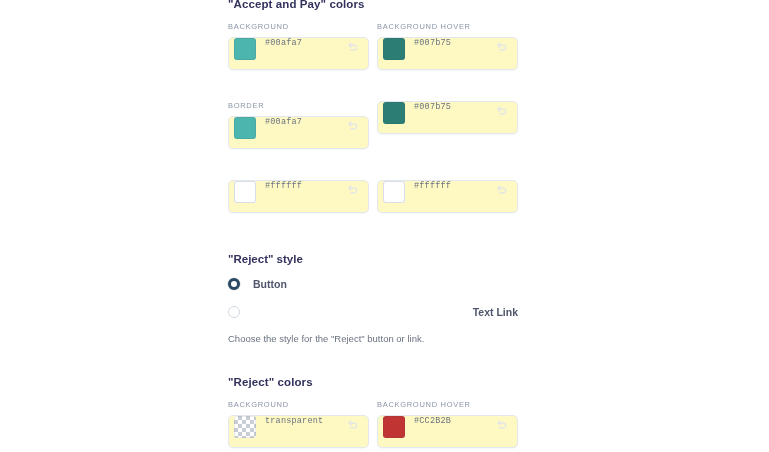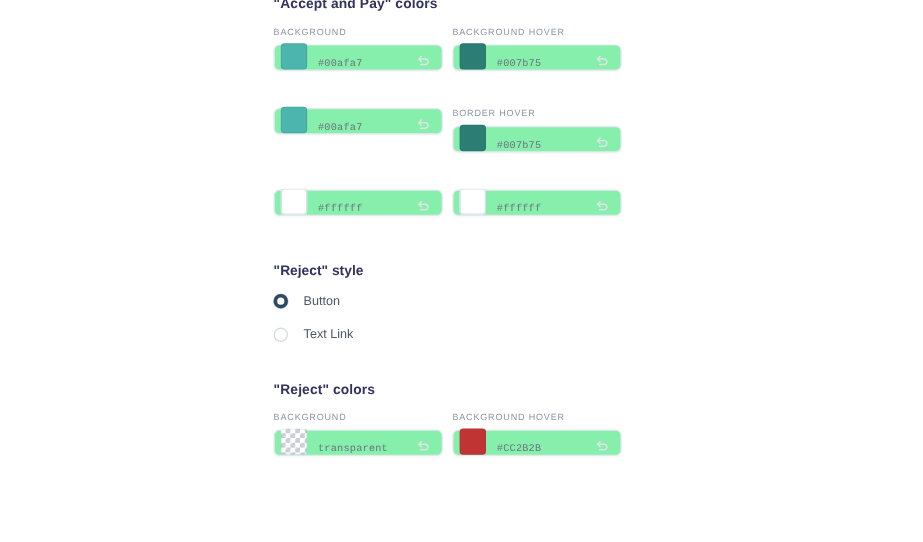--- a/index.html
+++ b/index.html
@@ -57,26 +57,26 @@
     color: #8a95a5;
     text-transform: uppercase;
     line-height: 10px;
     margin-bottom: 5px;
     white-space: nowrap;
   }
 
   .color-input {
     position: relative;
     box-sizing: border-box;
-    height: 22px;
+    height: 33px;
     border: 1px solid #e3e8ee;
     border-radius: 5px;
-    background: #86efac;
+    background: #fef9c3;
     display: flex;
-    align-items: flex-end;
+    align-items: flex-start;
     padding: 0 5px;
     box-shadow: 0 1px 1px rgba(60,66,87,0.04);
   }
 
   .swatch {
     width: 22px;
     height: 22px;
     border-radius: 3px;
     flex: 0 0 22px;
     box-shadow: inset 0 0 0 1px rgba(60,66,87,0.10);
@@ -124,22 +124,23 @@
     color: #32325d;
     line-height: 16px;
     margin-bottom: 7px;
     white-space: nowrap;
   }
   .radio-row {
     display: flex;
     align-items: center;
     height: 20px;
     margin-bottom: 0;
-  }
-  .radio-row + .radio-row { margin-top: 0px; }
+    font-weight: bold;
+  }
+  .radio-row + .radio-row { margin-top: 0px; justify-content: space-between; }
   .radio {
     box-sizing: border-box;
     width: 12px;
     height: 12px;
     border-radius: 50%;
     flex: 0 0 12px;
     border: 1px solid #d4dae3;
     background: #ffffff;
   }
   .radio.checked {
@@ -200,33 +201,33 @@
               </svg>
             </div>
           </div>
         </div>
       </div>
 
       <div class="row-gap-1"></div>
 
       <div class="field-grid">
         <div class="field-col">
+          <div class="field-label">BORDER</div>
           <div class="color-input">
             <div class="swatch" style="background:#4cb5ae"></div>
             <div class="value">#00afa7</div>
             <div class="reset-btn">
               <svg width="14" height="14" viewBox="0 0 14 14" fill="none">
                 <path d="M3.2 6.2h5.3a2.3 2.3 0 1 1 0 4.6H4.6" stroke="#e0e4ea" stroke-width="1.2" stroke-linecap="round" stroke-linejoin="round"></path>
                 <path d="M5.1 4.1 3.1 6.2l2 2.1" stroke="#e0e4ea" stroke-width="1.2" stroke-linecap="round" stroke-linejoin="round"></path>
               </svg>
             </div>
           </div>
         </div>
         <div class="field-col">
-          <div class="field-label">BORDER HOVER</div>
           <div class="color-input">
             <div class="swatch" style="background:#2c7d74"></div>
             <div class="value">#007b75</div>
             <div class="reset-btn">
               <svg width="14" height="14" viewBox="0 0 14 14" fill="none">
                 <path d="M3.2 6.2h5.3a2.3 2.3 0 1 1 0 4.6H4.6" stroke="#e0e4ea" stroke-width="1.2" stroke-linecap="round" stroke-linejoin="round"></path>
                 <path d="M5.1 4.1 3.1 6.2l2 2.1" stroke="#e0e4ea" stroke-width="1.2" stroke-linecap="round" stroke-linejoin="round"></path>
               </svg>
             </div>
           </div>
@@ -269,20 +270,21 @@
       <div class="radio-row">
         <span class="radio checked"></span>
         <span class="radio-label">Button</span>
       </div>
 
       <div class="radio-row" style="margin-top:8px">
         <span class="radio"></span>
         <span class="radio-label">Text Link</span>
       </div>
 
+      <div class="helper-text">Choose the style for the "Reject" button or link.</div>
     </div>
 
     <div class="reject-colors">
       <div class="section-title">"Reject" colors</div>
 
       <div class="field-grid">
         <div class="field-col">
           <div class="field-label">BACKGROUND</div>
           <div class="color-input">
             <div class="swatch checker"></div>

